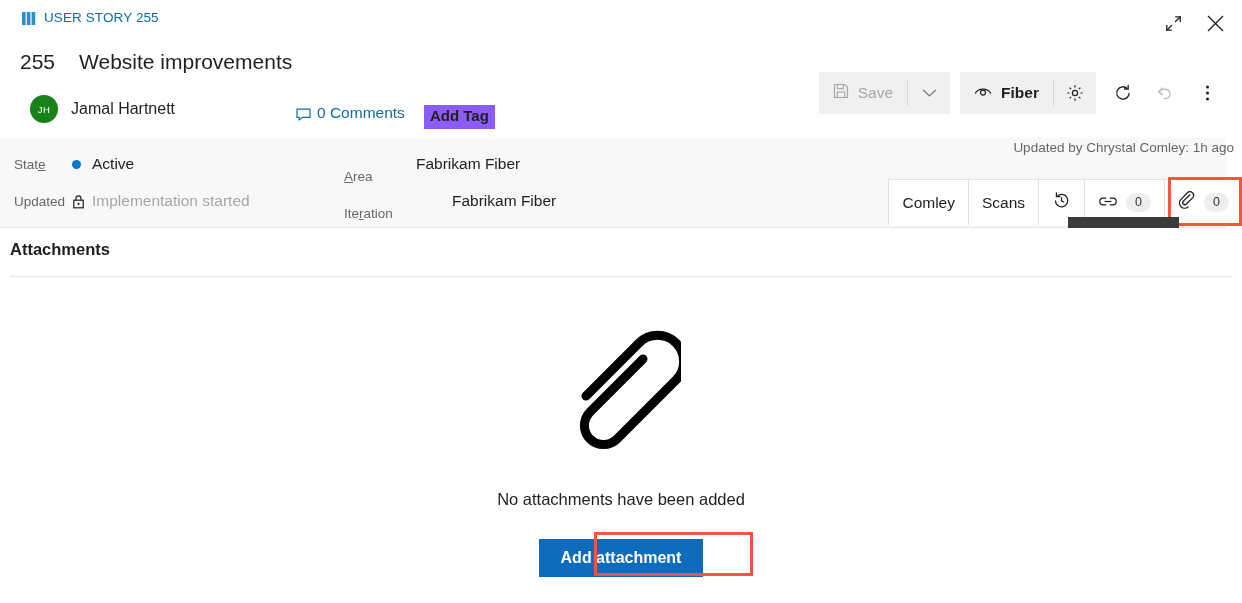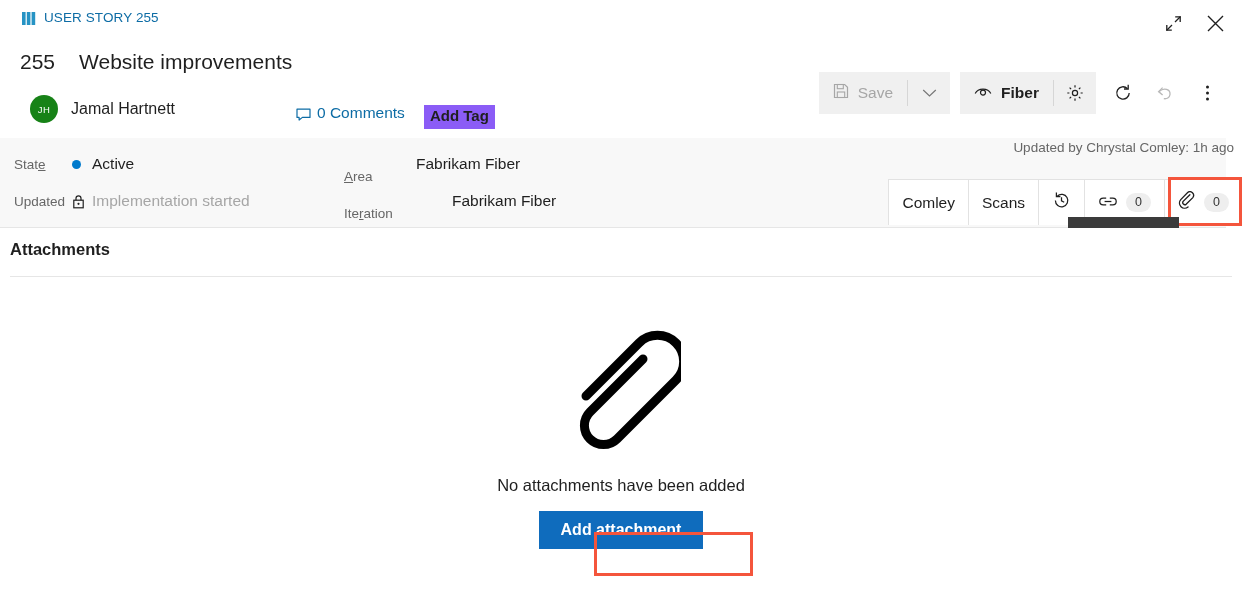--- a/index.html
+++ b/index.html
@@ -163,21 +163,21 @@
   .section-title {
     position: absolute; left: 10px; top: 12px;
     font-size: 16.5px; font-weight: bold; color: #1f1f1f;
   }
   .section-rule {
     position: absolute; left: 10px; right: 10px; top: 48px; height: 1px; background: #e6e6e6;
   }
 
   .empty-state {
     position: absolute; left: 0; right: 0; top: 90px;
-    display: flex; flex-direction: column; align-items: center;
+    display: flex; flex-direction: column; align-items: center; gap: 14px;
   }
   .clip-art { width: 120px; height: 140px; display: block; }
   .empty-msg { margin-top: 18px; font-size: 16.5px; color: #1f1f1f; }
   .primary-btn {
     margin-top: 16px;
     background: #0f6cbd; color: #fff; border: none;
     font-size: 16px; font-weight: bold;
     padding: 10px 22px; cursor: pointer;
     font-family: "Liberation Sans", sans-serif;
   }

